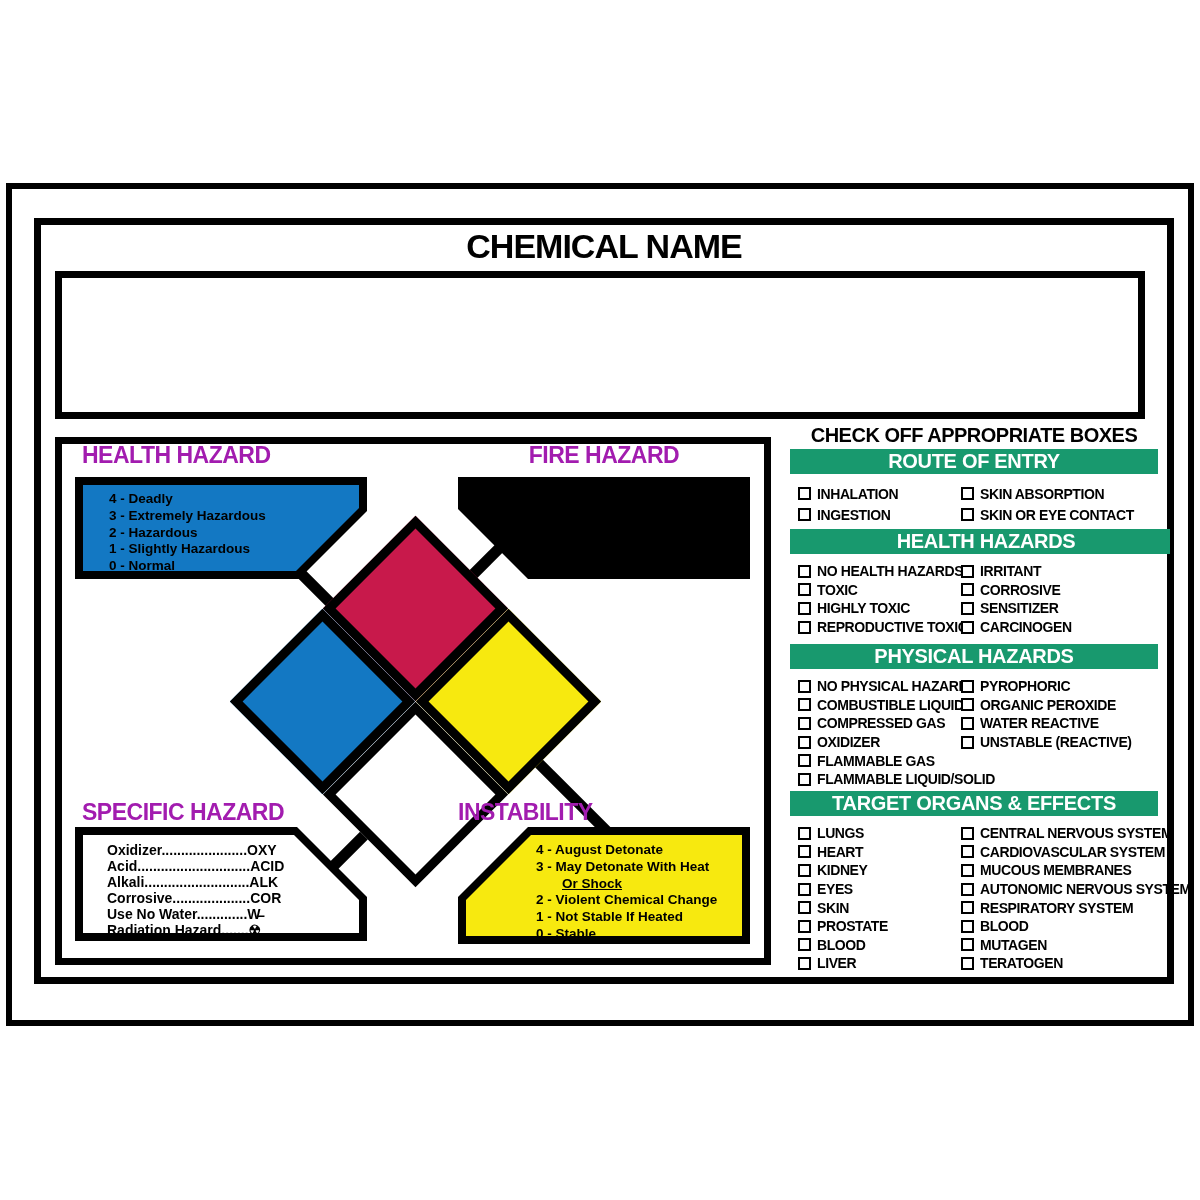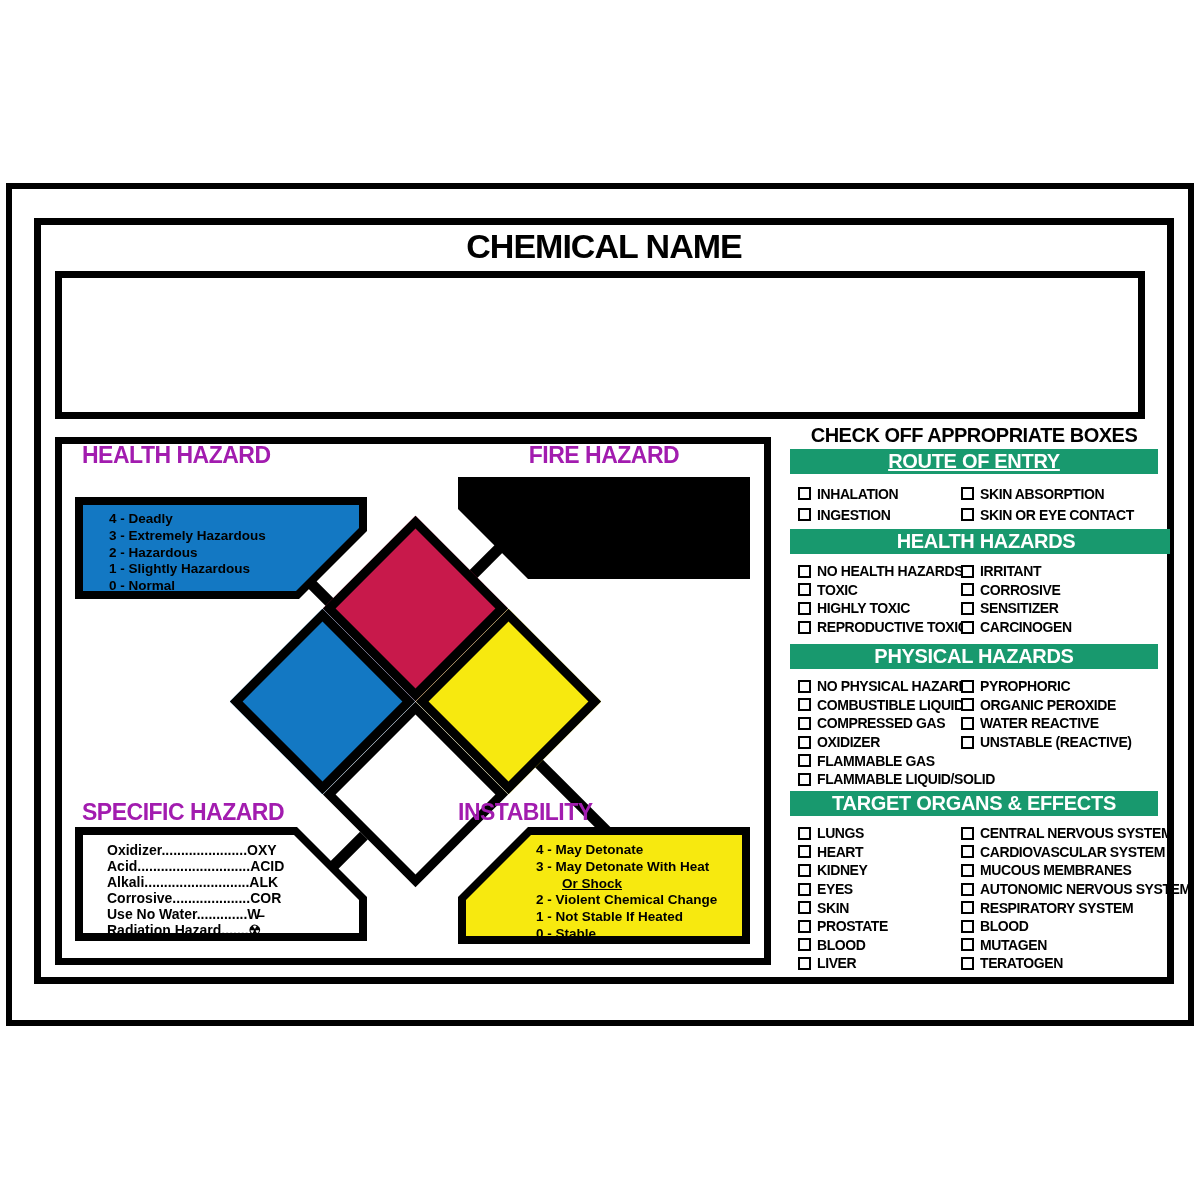--- a/index.html
+++ b/index.html
@@ -23,21 +23,21 @@
   .t-fire{left:458px;top:442px;width:292px;text-align:center;}
   .t-specific{left:82px;top:799px;}
   .t-instability{left:458px;top:799px;width:292px;text-align:left;}
 
   
   .hz-box{z-index:3;}
   .hz-box .shape-outer{position:absolute;inset:0;background:#000;}
   .hz-box .shape-inner{position:absolute;left:8px;top:8px;}
   .hz-line{font-weight:bold;color:#000;white-space:nowrap;}
 
-  .blue-box{left:75px;top:477px;width:292px;height:102px;margin-top:20px;}
+  .blue-box{left:75px;top:477px;width:292px;height:102px;}
   .blue-box .shape-outer{clip-path:polygon(0 0,292px 0,292px 34px,224px 102px,0 102px);}
   .blue-box .shape-inner{width:276px;height:86px;background:var(--blue);
       clip-path:polygon(0 0,276px 0,276px 23px,213px 86px,0 86px);
       padding:6px 0 0 26px;box-sizing:border-box;}
   .blue-box .hz-line{font-size:13.5px;line-height:16.8px;}
 
   .red-box{left:458px;top:477px;width:292px;height:102px;}
   .red-box .shape-outer{clip-path:polygon(0 0,292px 0,292px 102px,70px 102px,0 32px);}
   .red-box .shape-inner{width:276px;height:86px;background:var(--red);
       clip-path:polygon(0 0,276px 0,276px 86px,65px 86px,0 21px);
@@ -72,21 +72,21 @@
   .c-blue{left:267px;top:589px;width:110px;transform:rotate(45deg);}
   .c-red{left:400px;top:572px;width:140px;transform:rotate(-45deg);}
   .c-white{left:288px;top:846px;width:120px;transform:rotate(-45deg);}
   .c-yellow{left:505px;top:784px;width:120px;transform:rotate(45deg);}
 
   
   .checkoff-title{left:790px;top:424px;width:368px;text-align:center;
                   font-size:20px;font-weight:bold;letter-spacing:-0.5px;color:#000;}
   .green-bar{left:790px;width:368px;height:25px;background:var(--green);color:#fff;
              font-size:20px;font-weight:bold;text-align:center;line-height:25px;letter-spacing:-0.3px;}
-  .gb0{top:449px;text-decoration:underline;} .gb1{top:529px;padding-left:12px;} .gb2{top:644px;} .gb3{top:791px;}
+  .gb0{top:449px;} .gb1{top:529px;padding-left:12px;} .gb2{top:644px;} .gb3{top:791px;}
   .chk-col{width:200px;}
   .colL{left:798px;} .colR{left:961px;}
   .ct0{top:483px;} .ct1{top:562px;} .ct2{top:677px;} .ct3{top:824px;}
   .chk-item{display:flex;align-items:center;height:18.6px;gap:6px;}
   .ct0 .chk-item{height:21px;}
   .chk-box{width:13px;height:13px;border:2px solid #000;box-sizing:border-box;background:#fff;flex:0 0 auto;}
   .chk-label{font-size:14px;font-weight:bold;letter-spacing:-0.4px;color:#000;white-space:nowrap;}
 </style>
 </head>
 <body>
@@ -137,21 +137,21 @@
         <div class="hz-line">Corrosive....................COR</div>
         <div class="hz-line">Use No Water.............W̶</div>
         <div class="hz-line">Radiation Hazard.......☢</div>
       </div>
   </div>
 
   <div class="abs hz-box yellow-box">
     <div class="shape-outer"></div>
     <div class="shape-inner">
 
-    <div class="hz-line">4 - May Detonate</div>
+    <div class="hz-line">4 - August Detonate</div>
         <div class="hz-line">3 - May Detonate With Heat</div>
         <div class="hz-line">Or Shock</div>
         <div class="hz-line">2 - Violent Chemical Change</div>
         <div class="hz-line">1 - Not Stable If Heated</div>
         <div class="hz-line">0 - Stable</div>
       </div>
   </div>
 
   <div class="abs diamond d-red"></div>
   <div class="abs diamond d-blue"></div>

